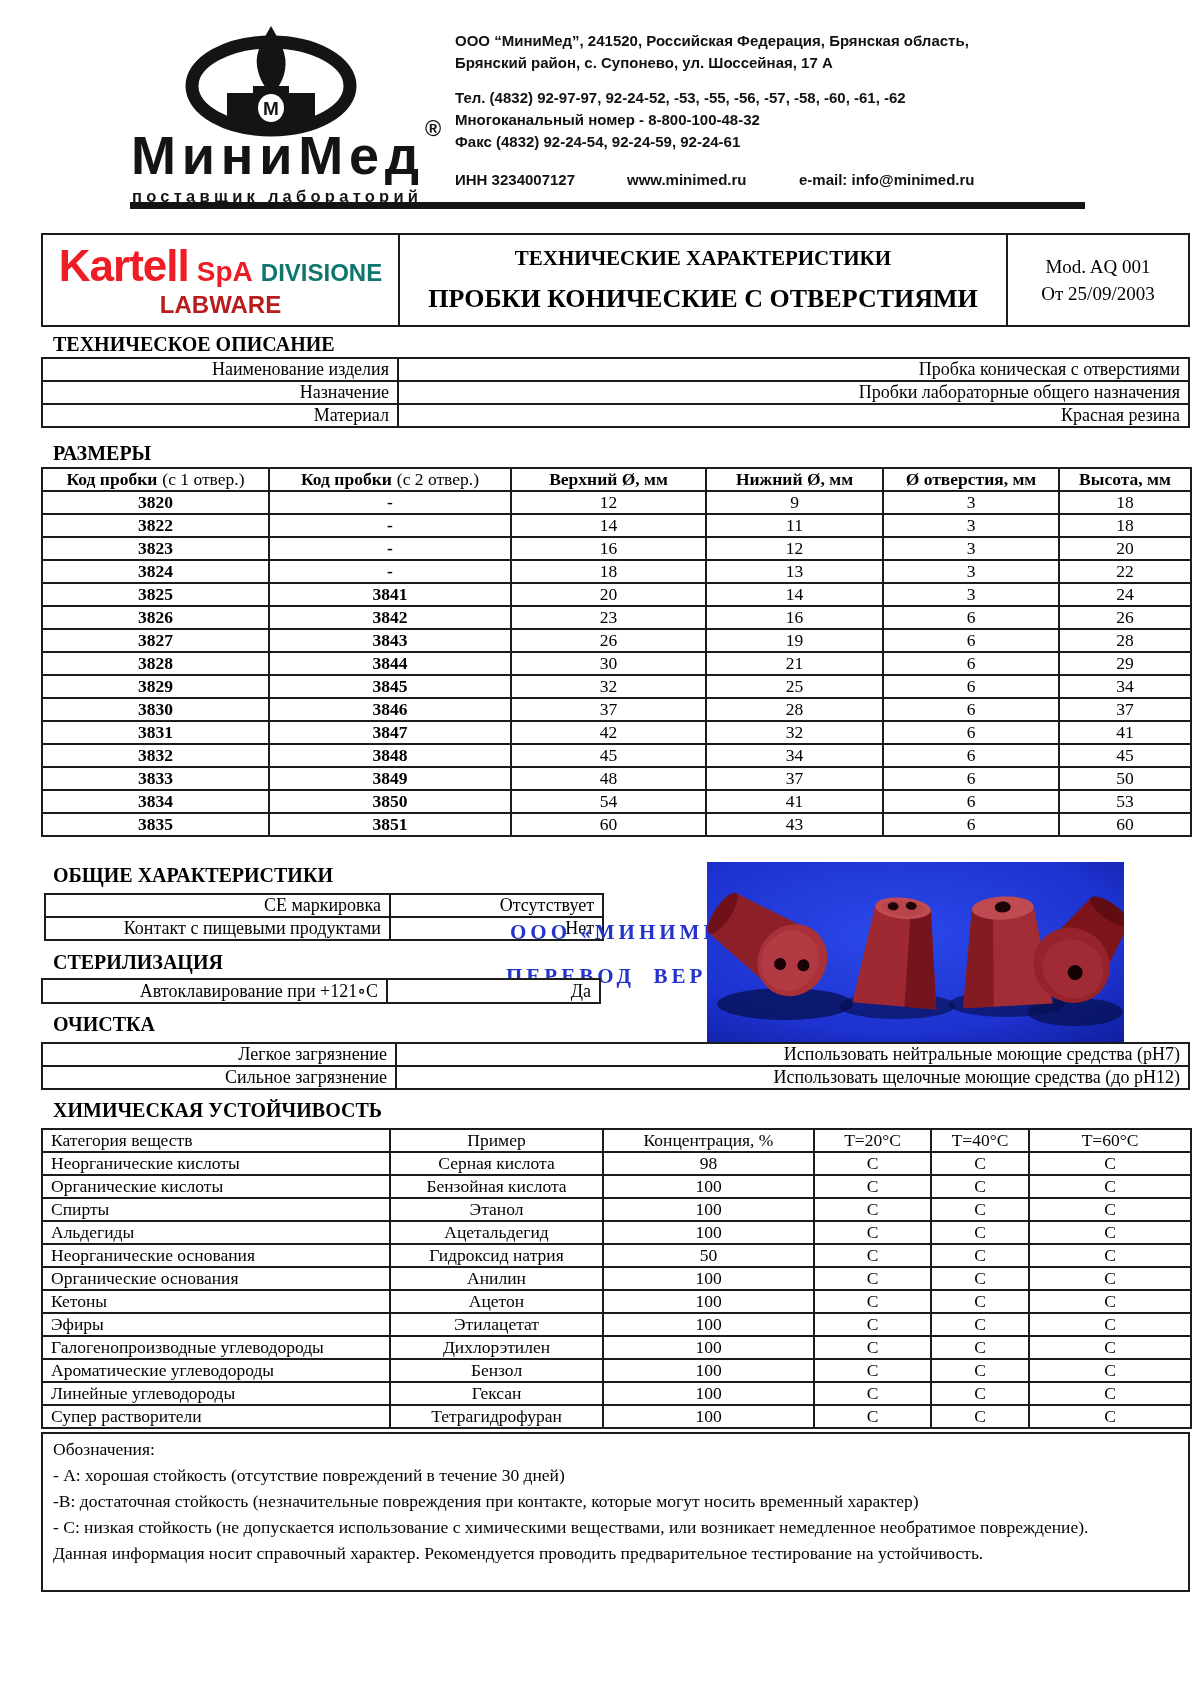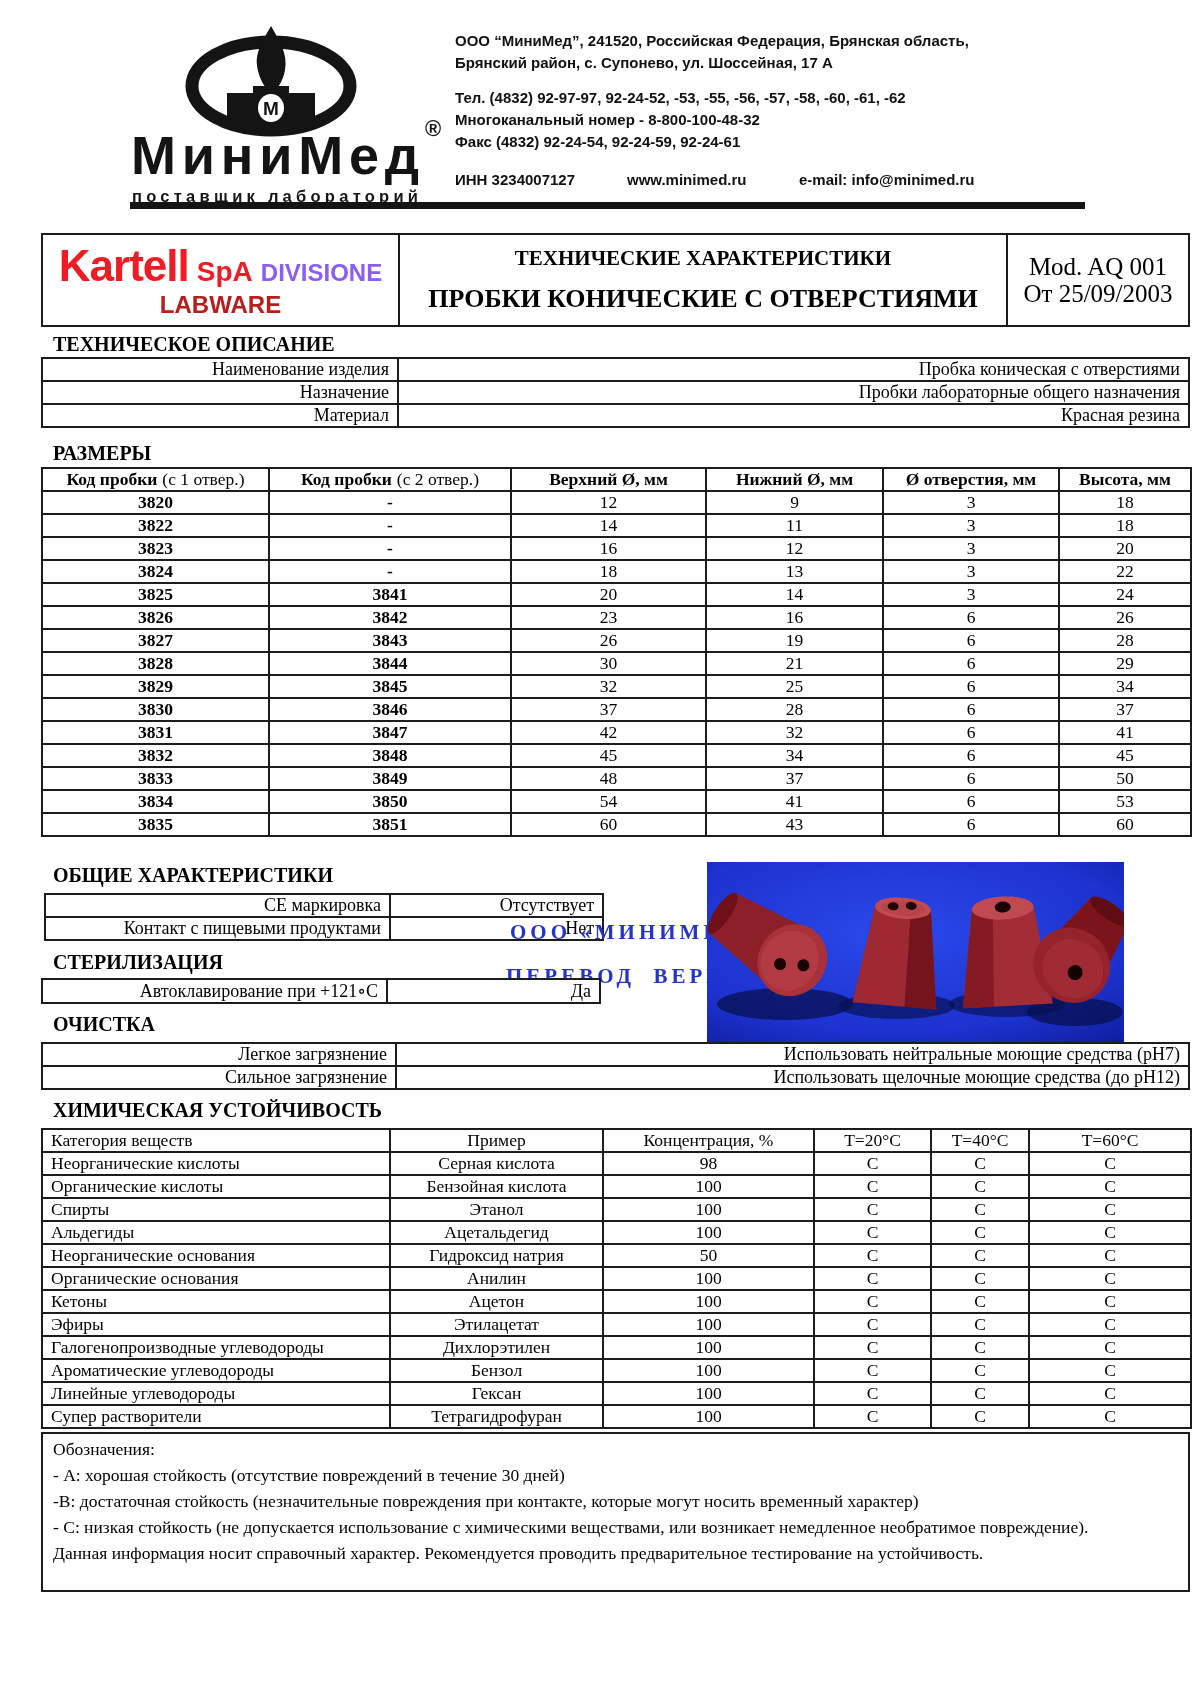--- a/index.html
+++ b/index.html
@@ -25,26 +25,26 @@
   
   .title-table { position:absolute; left:41px; top:233px; width:1149px; height:94px;
                  display:flex; border:2px solid #1c1c1c; }
   .title-cell { border-right:2px solid #1c1c1c; display:flex; flex-direction:column;
                 align-items:center; justify-content:center; }
   .title-cell:last-child { border-right:none; }
   .tc-brand { width:357px; font-family:"Liberation Sans","DejaVu Sans",sans-serif; }
   .brand-line { display:flex; align-items:baseline; gap:8px; }
   .brand-kartell { font-size:44px; font-weight:bold; color:var(--kartell-red,#ee1c24); letter-spacing:-1px; }
   .brand-spa { font-size:28px; font-weight:bold; color:var(--kartell-red,#ee1c24); }
-  .brand-div { font-size:24px; font-weight:bold; color:#8b5cf6; }
+  .brand-div { font-size:24px; font-weight:bold; color:#0f766e; }
   .brand-labware { font-size:24px; font-weight:bold; color:#b91c1c; margin-top:0px; }
   .tc-main { flex:1; }
   .doc-type { font-size:21px; font-weight:bold; margin-bottom:13px; }
   .product-title { font-size:26px; font-weight:bold; }
-  .tc-mod { width:180px; font-size:25px; line-height:27px; }
+  .tc-mod { width:180px; font-size:19px; line-height:27px; }
 
   
   .heading { position:absolute; left:53px; font-size:20px; font-weight:bold; }
 
   
   .tbl { position:absolute; border-collapse:collapse; table-layout:fixed; background:#fff; }
   .tbl td, .tbl th { border:2px solid #1c1c1c; font-size:18px; padding:0 8px;
                      vertical-align:middle; overflow:hidden; white-space:nowrap; }
   .tbl td { height:23px; }
   .twocol td { text-align:right; }

